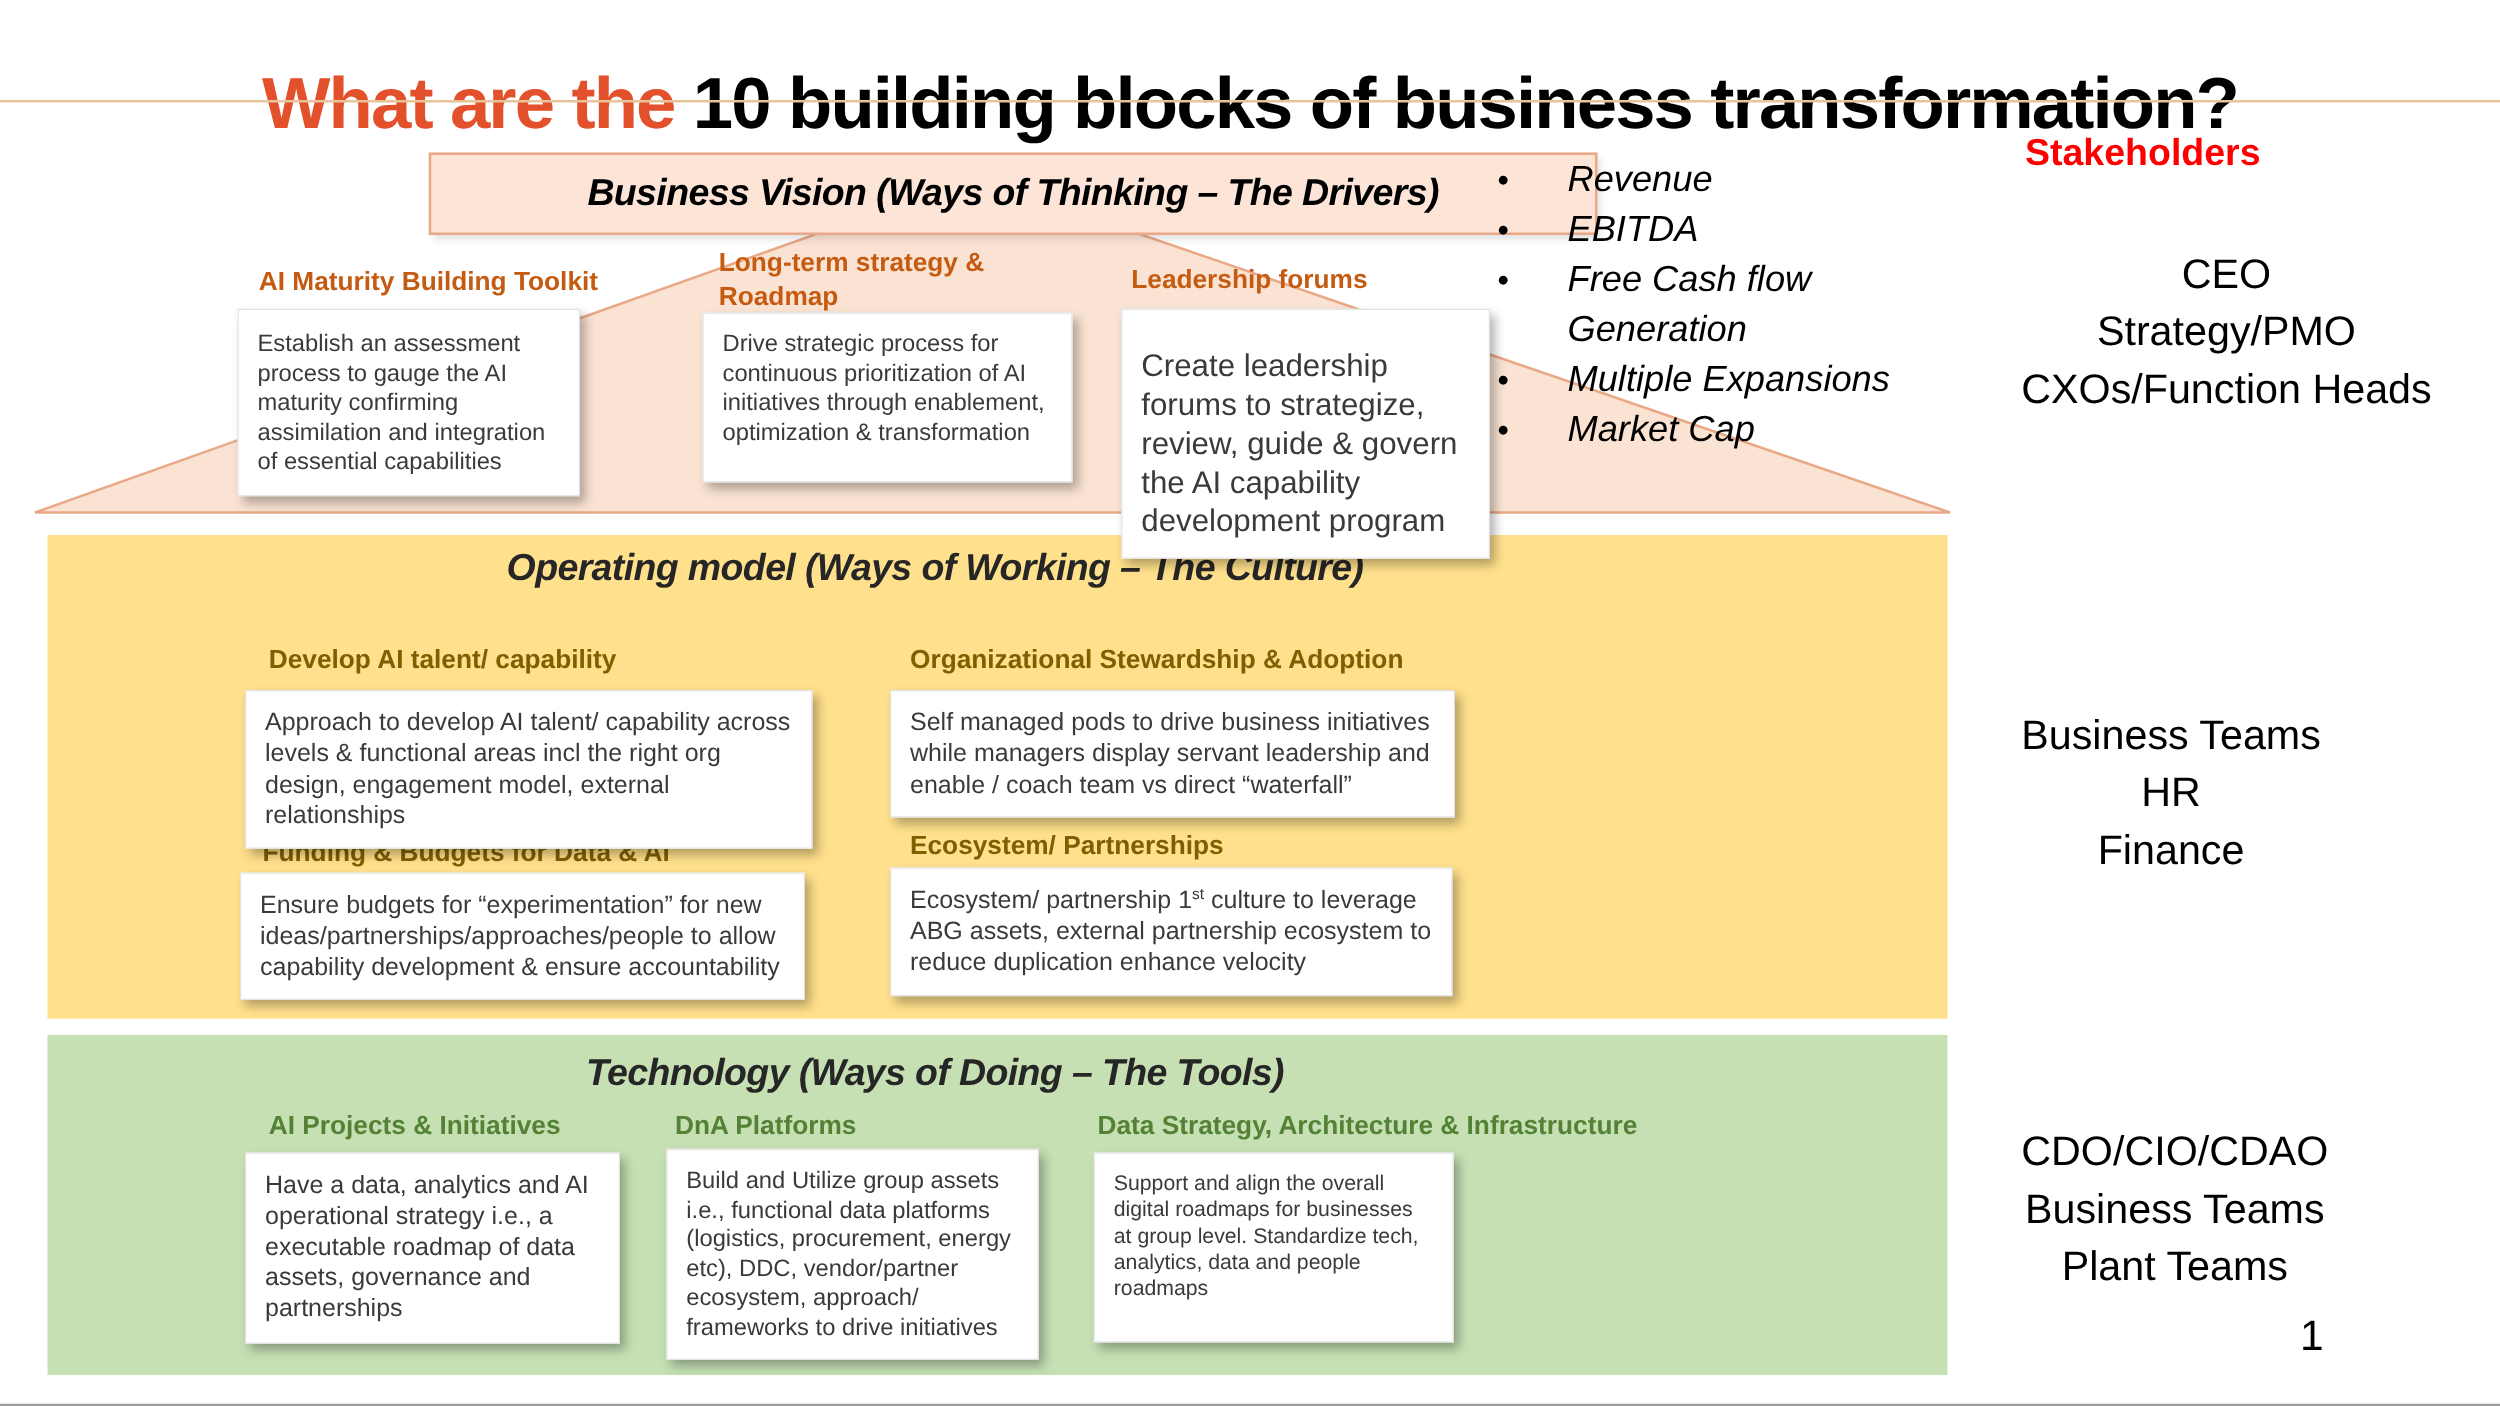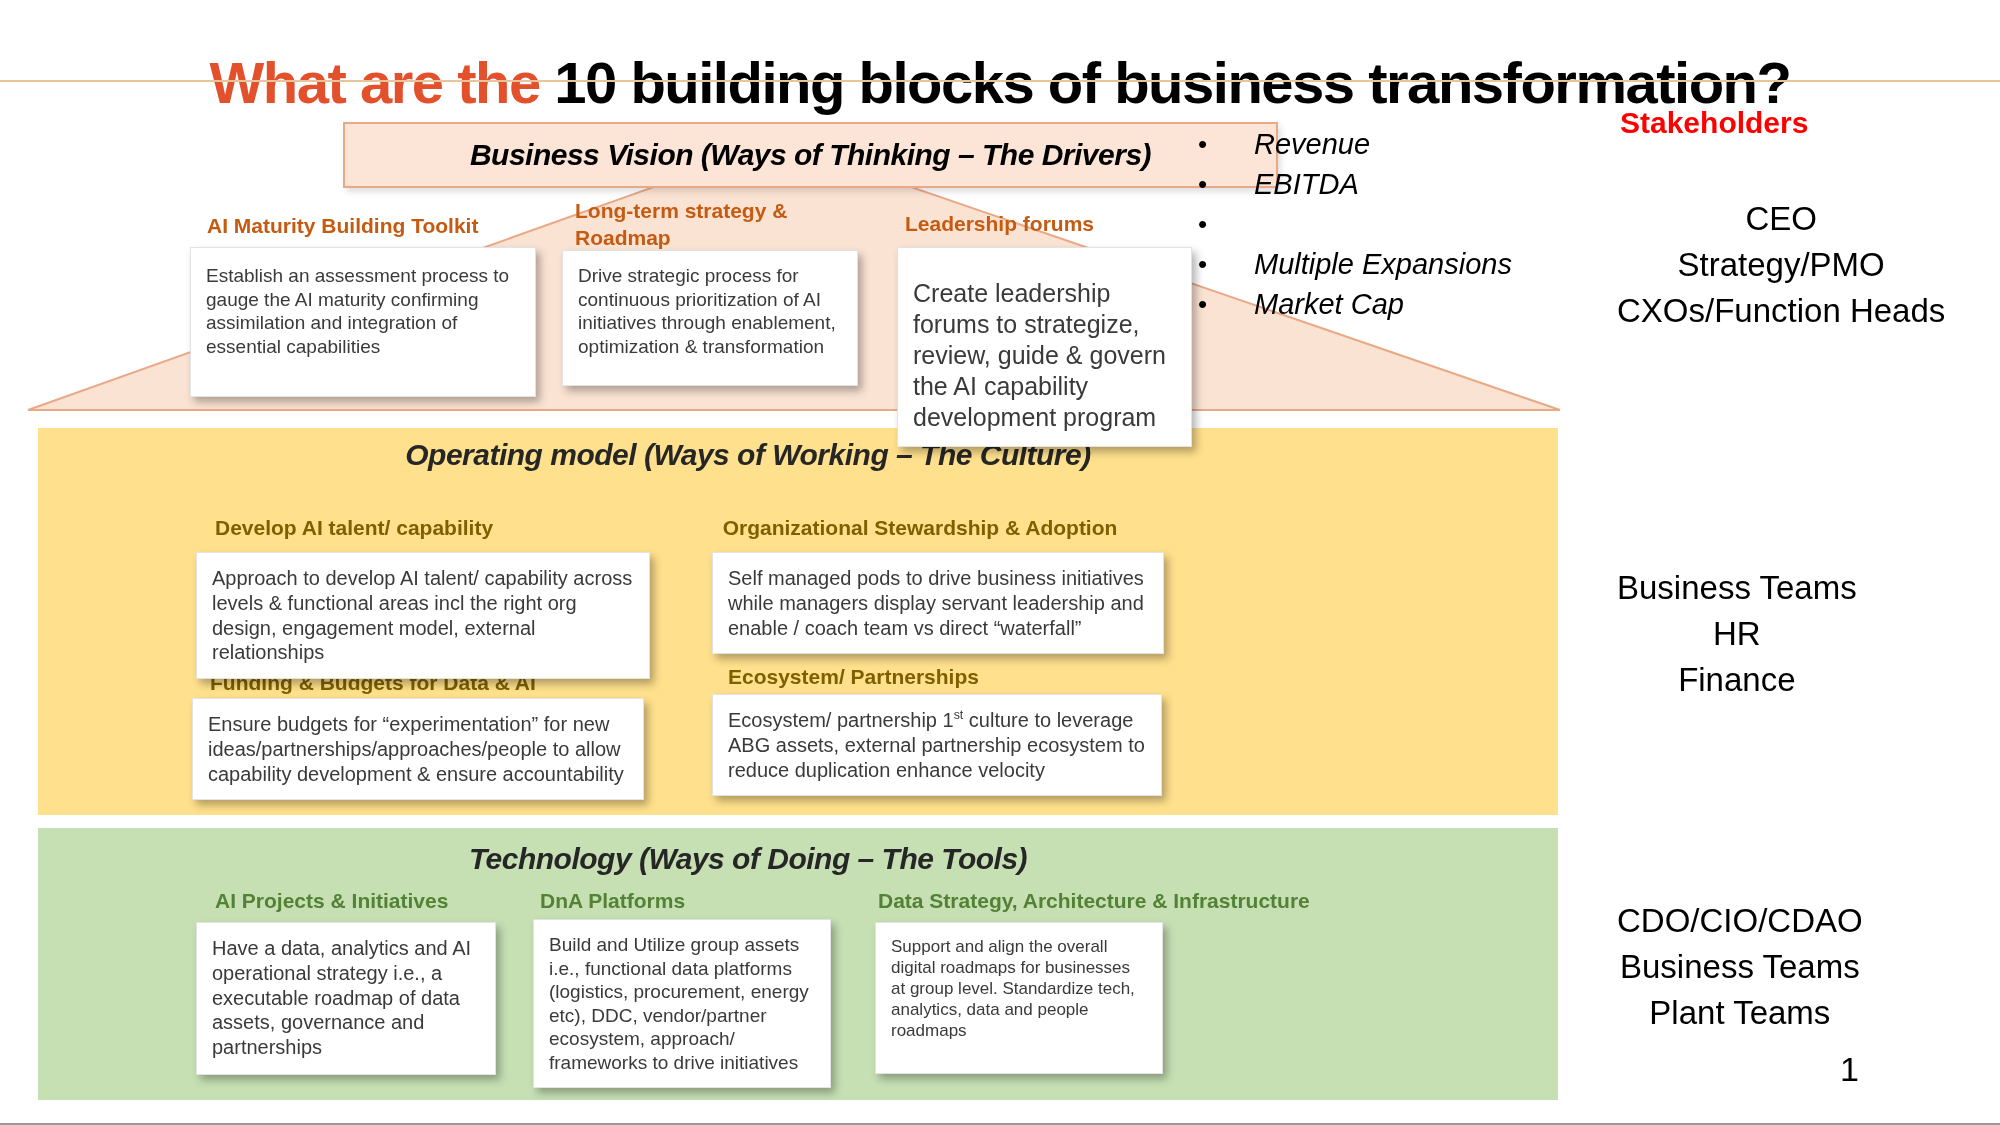--- a/index.html
+++ b/index.html
@@ -79,41 +79,42 @@
   </svg>
 
   <div class="vision-box">
     <span>Business Vision (Ways of Thinking – The Drivers)</span>
   </div>
 
   <div class="h-orange" style="left:207px;top:213px;width:320px;">AI Maturity Building Toolkit</div>
   <div class="h-orange" style="left:575px;top:198px;width:250px;">Long-term strategy &amp; Roadmap</div>
   <div class="h-orange" style="left:905px;top:211px;width:300px;">Leadership forums</div>
 
-  <div class="card" style="left:190px;top:247px;width:346px;min-height:150px;font-size:19px;padding-top:16px;">
+  <div class="card" style="left:190px;top:247px;width:274px;min-height:150px;font-size:19px;padding-top:16px;">
     <p>Establish an assessment process to gauge the AI maturity confirming assimilation and integration of essential capabilities</p>
   </div>
   <div class="card" style="left:562px;top:250px;width:296px;min-height:136px;font-size:19px;">
     <p>Drive strategic process for continuous prioritization of AI initiatives through enablement, optimization &amp; transformation</p>
   </div>
   <div class="card" style="left:897px;top:247px;width:295px;min-height:148px;font-size:25px;padding-top:30px;">
     <p>Create leadership forums to strategize, review, guide &amp; govern the AI capability development program</p>
   </div>
 
   <ul class="outcomes">
     <li>
         <span class="blt">•</span>
         <span class="btxt">Revenue</span>
       </li>
     <li>
         <span class="blt">•</span>
         <span class="btxt">EBITDA</span>
       </li>
     <li>
         <span class="blt">•</span>
+        <span class="btxt">Free Cash flow Generation</span>
       </li>
     <li>
         <span class="blt">•</span>
         <span class="btxt">Multiple Expansions</span>
       </li>
     <li>
         <span class="blt">•</span>
         <span class="btxt">Market Cap</span>
       </li>
   </ul>
@@ -132,21 +133,21 @@
   <ul class="stk-group stk-technology">
     <li>CDO/CIO/CDAO</li>
     <li>Business Teams</li>
     <li>Plant Teams</li>
   </ul>
 
   <div class="band band-operating"></div>
   <div class="band-header hdr-operating">Operating model (Ways of Working – The Culture)</div>
 
   <div class="h-olive" style="left:215px;top:515px;width:420px;">Develop AI talent/ capability</div>
-  <div class="h-olive" style="left:690px;top:515px;width:460px;text-align:center;">Organizational Stewardship &amp; Adoption</div>
+  <div class="h-olive" style="left:728px;top:515px;width:460px;">Organizational Stewardship &amp; Adoption</div>
   <div class="h-olive" style="left:210px;top:670px;width:420px;">Funding &amp; Budgets for Data &amp; AI</div>
   <div class="h-olive" style="left:728px;top:664px;width:420px;">Ecosystem/ Partnerships</div>
 
   <div class="card" style="left:196px;top:552px;width:454px;min-height:94px;">
     <p>Approach to develop AI talent/ capability across levels &amp; functional areas incl the right org design, engagement model, external relationships</p>
   </div>
   <div class="card" style="left:712px;top:552px;width:452px;min-height:94px;">
     <p>Self managed pods to drive business initiatives while managers display servant leadership and enable / coach team vs direct “waterfall”</p>
   </div>
   <div class="card" style="left:192px;top:698px;width:452px;min-height:102px;">

